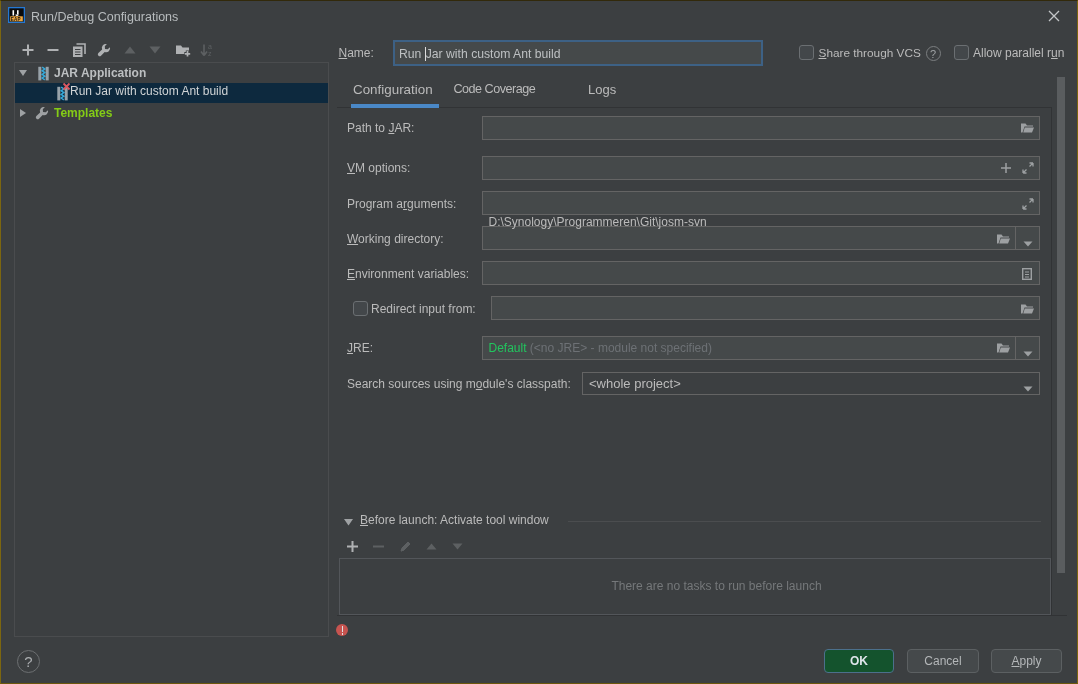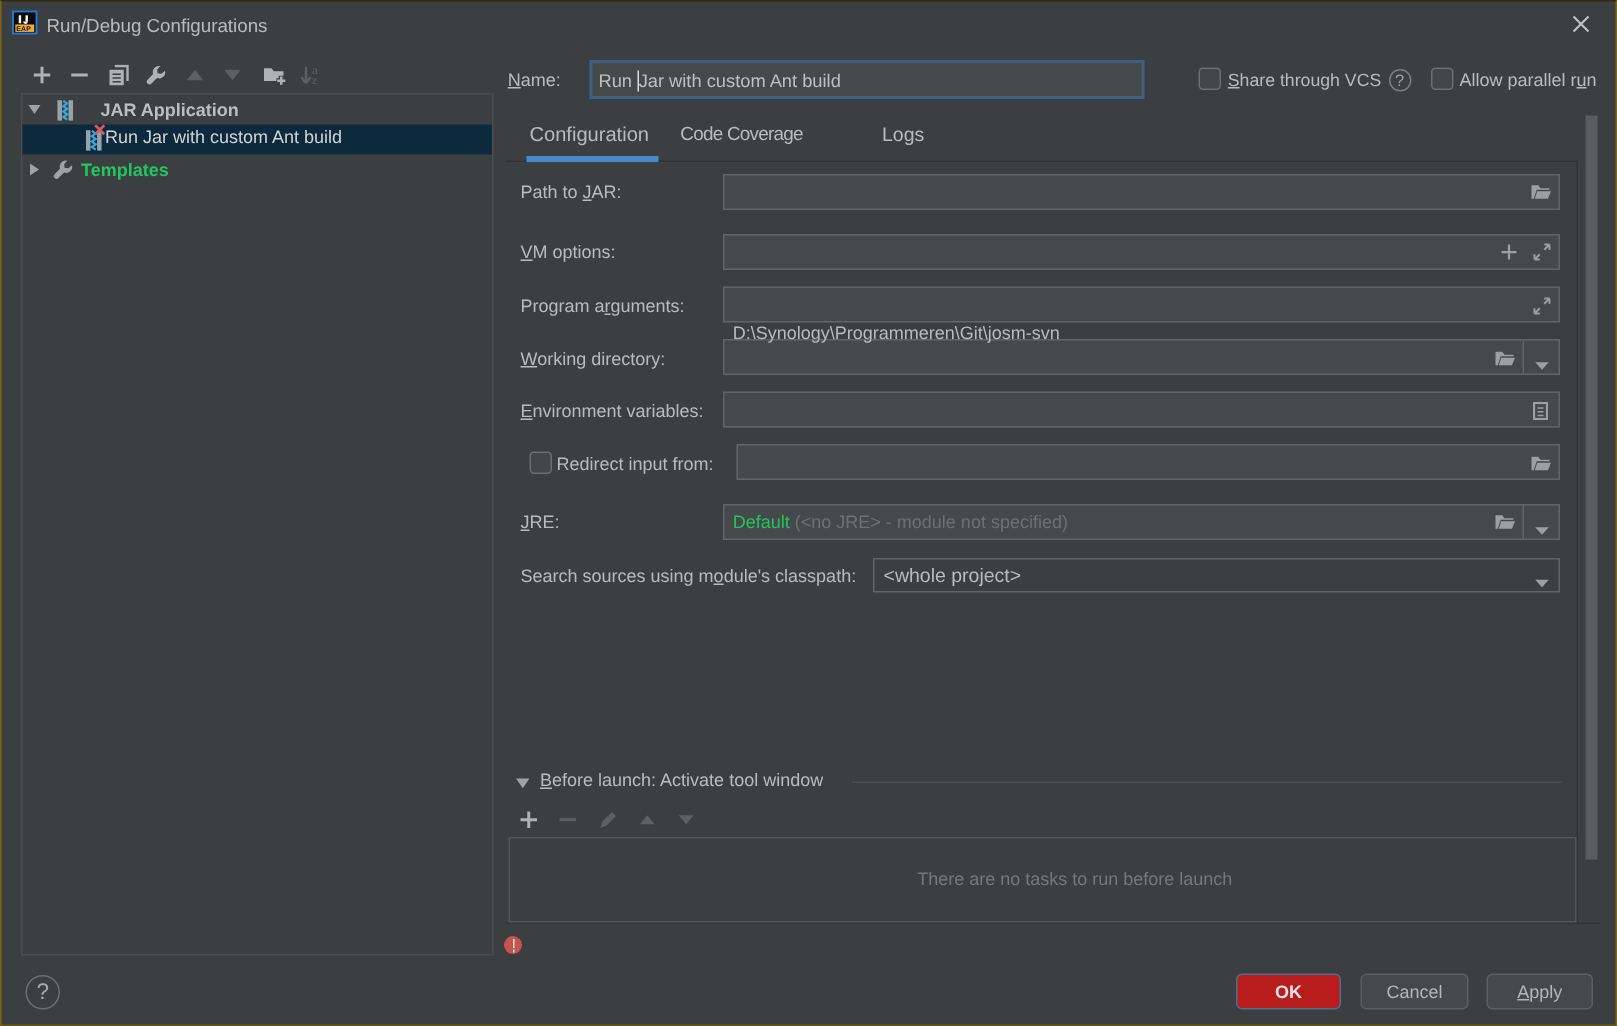--- a/index.html
+++ b/index.html
@@ -69,40 +69,40 @@
   <div class="abs" style="left:13px;top:61px;width:315px;height:575px;border:1px solid #4a4c4e;background:#3c3f41;"></div>
 
   <svg class="abs" style="left:17px;top:68px;" width="10" height="8" viewBox="0 0 10 8">
       <path d="M1 1 L9 1 L5 7 Z" fill="#9fa2a4"></path>
     </svg>
   <div class="abs jar-icon" style="left:37px;top:65px;"><svg width="11" height="15" viewBox="0 0 11 15">
         <rect x="0.3" y="0.8" width="3" height="13.6" fill="#98a2a9"></rect>
         <rect x="7.7" y="0.8" width="3" height="13.6" fill="#98a2a9"></rect>
         <path d="M4.2 1.2 L6.8 3 L4.2 4.8 L6.8 6.6 L4.2 8.4 L6.8 10.2 L4.2 12 L6.8 13.8" stroke="#35a9da" stroke-width="1.5" fill="none"></path>
       </svg></div>
-  <div class="lbl" style="left:66px;top:65px;font-weight:bold;color:#bcbfc1;">JAR Application</div>
+  <div class="lbl" style="left:53px;top:65px;font-weight:bold;color:#bcbfc1;">JAR Application</div>
 
   <div class="abs" style="left:14px;top:82px;width:313px;height:20px;background:#0d293e;"></div>
   <div class="abs jar-icon" style="left:56px;top:85px;"><svg width="11" height="15" viewBox="0 0 11 15">
         <rect x="0.3" y="0.8" width="3" height="13.6" fill="#98a2a9"></rect>
         <rect x="7.7" y="0.8" width="3" height="13.6" fill="#98a2a9"></rect>
         <path d="M4.2 1.2 L6.8 3 L4.2 4.8 L6.8 6.6 L4.2 8.4 L6.8 10.2 L4.2 12 L6.8 13.8" stroke="#35a9da" stroke-width="1.5" fill="none"></path>
       </svg></div>
   <svg class="abs" style="left:61px;top:81px;" width="9" height="9" viewBox="0 0 9 9">
       <path d="M1.5 1.5 L7.5 7.5 M7.5 1.5 L1.5 7.5" stroke="#db5860" stroke-width="1.8"></path>
     </svg>
   <div class="lbl" style="left:69px;top:83px;color:#d1d4d6;">Run Jar with custom Ant build</div>
 
   <svg class="abs" style="left:18px;top:107px;" width="8" height="10" viewBox="0 0 8 10">
       <path d="M1 1 L7 5 L1 9 Z" fill="#9fa2a4"></path>
     </svg>
   <svg class="abs wrench1" style="left:34px;top:105px;" width="14" height="14" viewBox="0 0 14 14">
       <path d="M13 4.2 a4 4 0 0 1 -5.3 4.8 L4 12.7 a1.8 1.8 0 0 1 -2.6 -2.6 L5.1 6.4 A4 4 0 0 1 9.9 1.1 L7.8 3.3 L8 5.9 L10.7 6.2 Z" fill="#9fa2a4"></path>
     </svg>
-  <div class="lbl" style="left:53px;top:105px;font-weight:bold;color:#22c55e;">Templates</div>
+  <div class="lbl" style="left:53px;top:105px;font-weight:bold;color:#84cc16;">Templates</div>
 
   <div class="lbl" style="left:337.5px;top:45px;"><u>N</u>ame:</div>
   <div class="abs" style="left:392px;top:39px;width:370px;height:26px;border:2px solid #3d6185;background:#45494a;"></div>
   <div class="lbl" style="left:398px;top:45.5px;font-size:12.2px;color:#bdc0c2;">Run <span style="border-left:1px solid #dcdcdc;margin-left:0px;"></span>Jar with custom Ant build</div>
 
   <div class="abs cb" style="left: 798px; top: 44px; width: 15px; height: 15px; border: 1px solid rgb(107, 111, 114); border-radius: 3px; background: rgb(67, 71, 74);"></div>
   <div class="lbl" style="left:817.5px;top:45px;font-size:11.8px;"><u>S</u>hare through VCS</div>
   <div class="abs" style="left:924.5px;top:44.5px;width:15px;height:15px;border:1px solid #7b7e80;border-radius:50%;text-align:center;line-height:14px;font-size:11px;color:#9fa2a4;">?</div>
   <div class="abs cb" style="left: 953px; top: 44px; width: 15px; height: 15px; border: 1px solid rgb(107, 111, 114); border-radius: 3px; background: rgb(67, 71, 74);"></div>
   <div class="lbl" style="left:972px;top:45px;">Allow parallel r<u>u</u>n</div>
@@ -203,17 +203,17 @@
   <div class="abs" style="left:338px;top:557px;width:712px;height:57px;border:1px solid #53565a;"></div>
   <div class="lbl" style="left:338px;top:578px;width:712px;text-align:center;color:#75787a;padding-left:43px;">There are no tasks to run before launch</div>
 
   <div class="abs" style="left:1056px;top:76px;width:8px;height:496px;background:#5a5d5f;"></div>
 
   <div class="abs" style="left:335px;top:623px;width:12px;height:12px;border-radius:50%;background:#c75450;"></div>
   <div class="abs" style="left:340.5px;top:625px;width:1.6px;height:5.5px;background:#dfe1e3;"></div>
   <div class="abs" style="left:340.5px;top:632px;width:1.6px;height:1.6px;background:#dfe1e3;"></div>
 
   <div class="abs" style="left:16px;top:649px;width:23px;height:23px;border:1px solid #6c6f71;border-radius:50%;text-align:center;line-height:21px;font-size:15px;color:#aaadaf;">?</div>
-  <div class="abs" style="left:823px;top:648px;width:70px;height:24px;background:#b91c1c;border:1px solid #4c708c;border-radius:4px;text-align:center;line-height:22px;color:#dfe5eb;font-weight:bold;">OK</div>
+  <div class="abs" style="left:823px;top:648px;width:70px;height:24px;background:#14532d;border:1px solid #4c708c;border-radius:4px;text-align:center;line-height:22px;color:#dfe5eb;font-weight:bold;">OK</div>
   <div class="abs" style="left:906px;top:648px;width:72px;height:24px;background:#45494b;border:1px solid #5c6062;border-radius:4px;text-align:center;line-height:22px;color:#b4b7b9;">Cancel</div>
   <div class="abs" style="left:990px;top:648px;width:71px;height:24px;background:#45494b;border:1px solid #5c6062;border-radius:4px;text-align:center;line-height:22px;color:#b4b7b9;"><u>A</u>pply</div>
 
 </div>
 
 </body></html>

